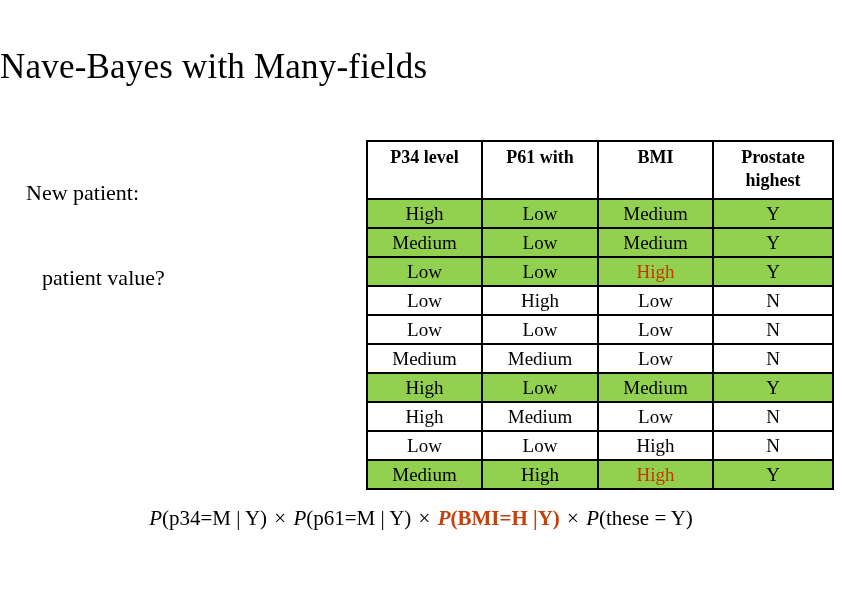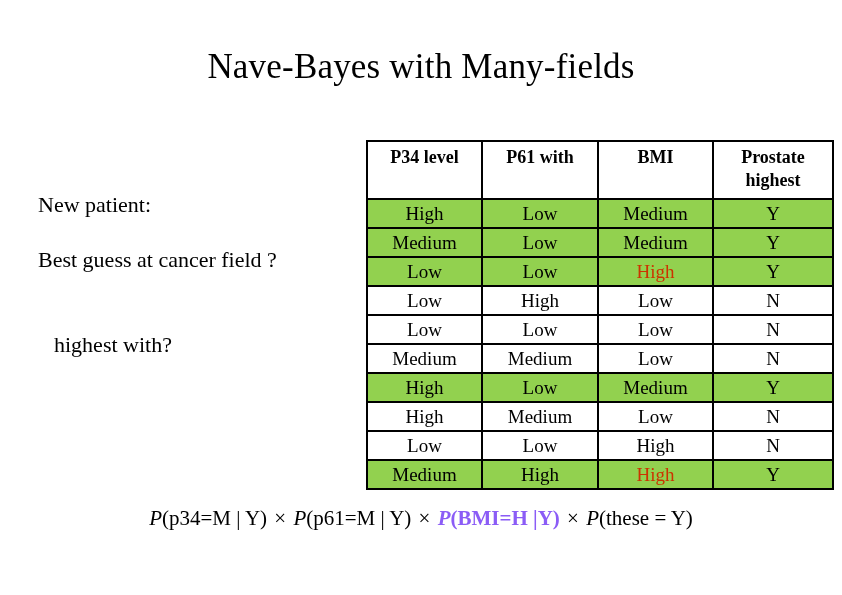--- a/index.html
+++ b/index.html
@@ -15,38 +15,38 @@
     font-family: "Liberation Serif", "DejaVu Serif", serif;
     color: #000000;
   }
 
   
   #slide-title {
     position: absolute;
     left: 0;
     top: 46px;
     width: 842px;
-    text-align: center;
+    text-align: left;
     font-size: 35px;
     line-height: 42px;
     font-weight: normal;
     letter-spacing: 0.2px;
   }
 
   
   #left-column {
     position: absolute;
     left: 26px;
     top: 178px;
     width: 336px;
     font-size: 22px;
     line-height: 29px;
   }
   #left-column .para {
-    margin: 12px;
+    margin: 0;
   }
   #left-column .para.gap-top {
     margin-top: 26px;
   }
   #left-column .para.indent-block {
     margin-top: 56px;
     padding-left: 4px;
     text-indent: 0;
   }
   #left-column .para .line2 {
@@ -113,38 +113,37 @@
     white-space: nowrap;
   }
   #formulas .pfun {
     font-style: italic;
   }
   #formulas .times {
     font-style: normal;
     padding: 0 2px;
   }
   #formulas .term-red {
-    color: #8b5cf6;
+    color: #c2410c;
     font-weight: bold;
   }
   #formulas .term-red .pfun {
     font-style: italic;
     font-weight: bold;
   }
 </style>
 </head>
 <body>
 
 <div id="slide-title">Nave-Bayes with Many-fields</div>
 
 <div id="left-column">
   <div class="para">New patient:</div>
-  <div class="para gap-top">Best guess at cancer field ?</div>
   <div class="para indent-block">
-    <span class="line2">highest with?</span>
+    <span class="line2">patient value?</span>
   </div>
 </div>
 
 <table id="evidence-table">
   <colgroup>
     <col class="c-p34">
       <col class="c-p61">
       <col class="c-bmi">
       <col class="c-canc">
   </colgroup>

